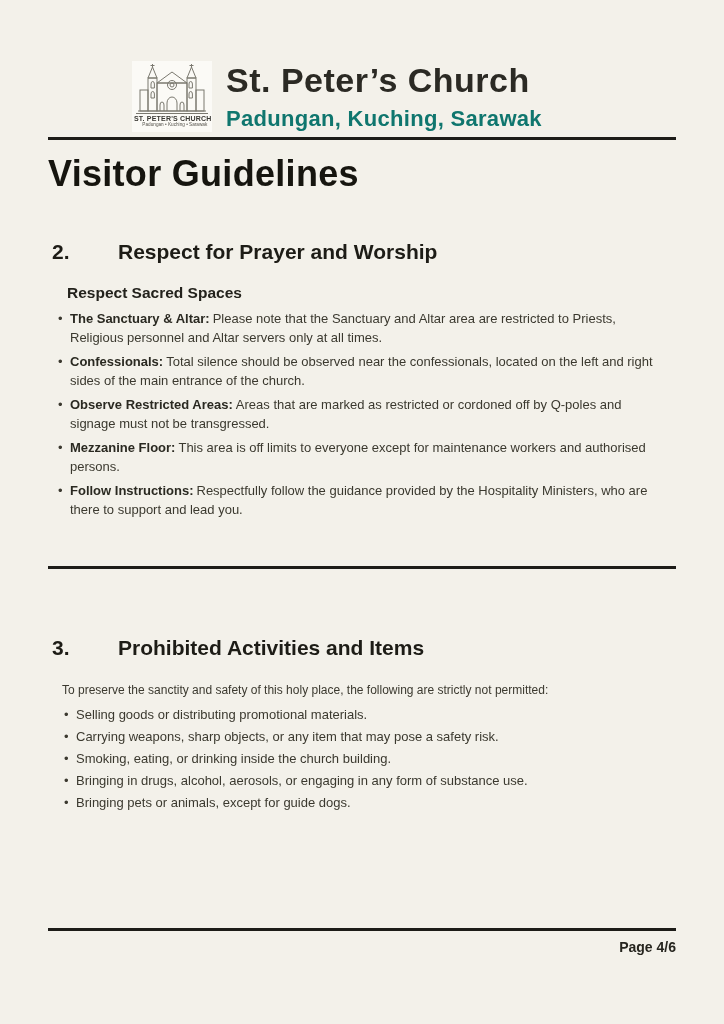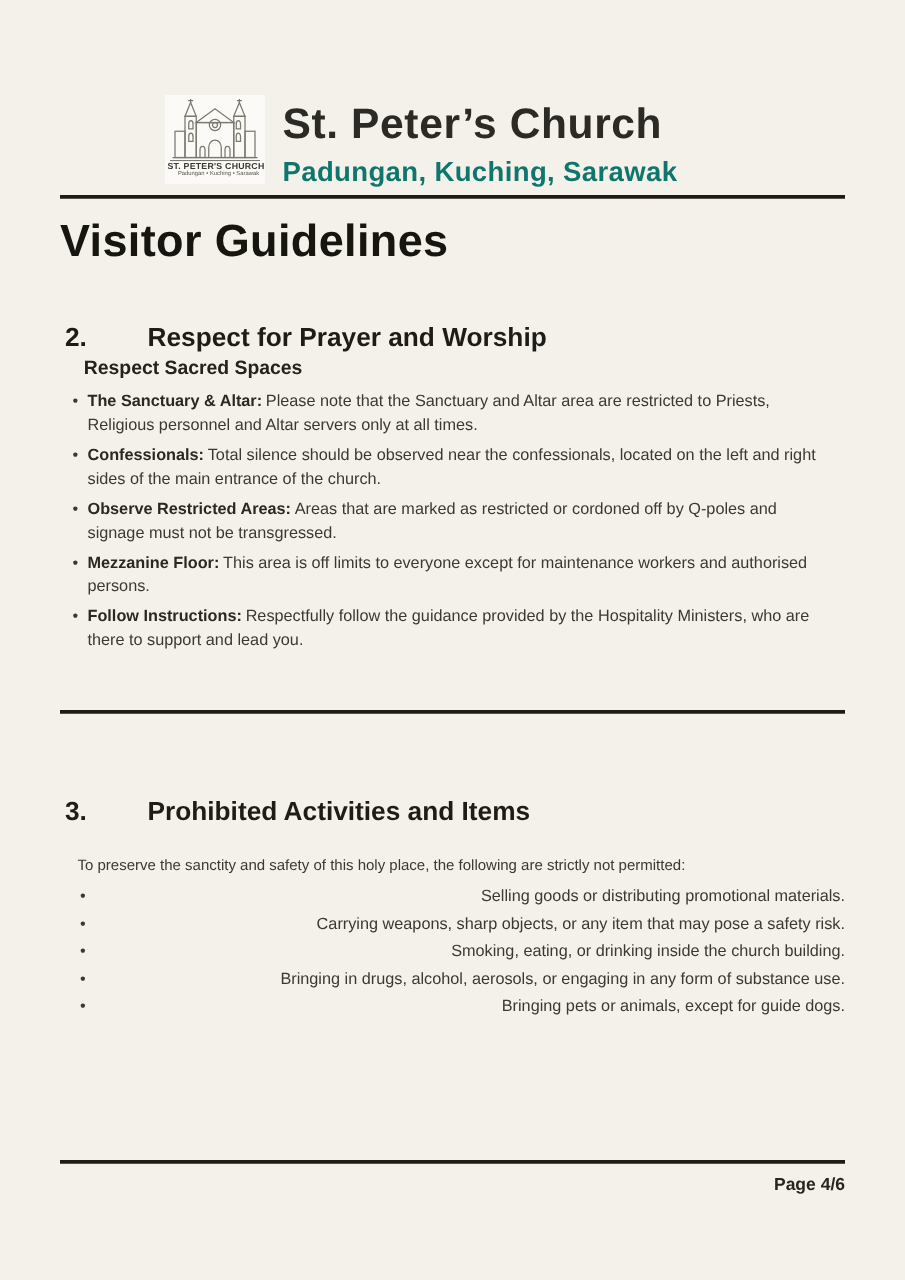--- a/index.html
+++ b/index.html
@@ -14,22 +14,22 @@
     height: 1024px;
     background: #f3f1ea;
     padding: 0 48px;
     color: #35332b;
     overflow: hidden;
   }
 
   
   .header {
     display: flex;
-    align-items: center;
-    padding-top: 72px;
+    align-items: flex-end;
+    padding-top: 53px;
     margin-left: 84px;
   }
   .logo {
     width: 80px;
     background: #fbfaf6;
     padding: 3px 2px 4px 2px;
     text-align: center;
     flex: 0 0 auto;
   }
   .logo svg { display: block; margin: 0 auto; }
@@ -86,21 +86,21 @@
     margin-left: 4px;
     font-size: 21px;
     font-weight: bold;
     color: #1d1c16;
     line-height: 26px;
   }
   .section-heading .num { width: 66px; flex: 0 0 auto; }
 
   .section-respect { margin-top: 44px; }
   .sub-heading {
-    margin-top: 2px;
+    margin-top: 19px;
     margin-left: 19px;
     font-size: 15.5px;
     font-weight: bold;
     color: #23221c;
   }
 
   ul.bullets {
     list-style: none;
     margin-top: 7px;
     margin-left: 22px;
@@ -125,21 +125,21 @@
 
   .section-prohibited { margin-top: 66px; }
   .section-intro {
     margin-top: 20px;
     margin-left: 14px;
     font-size: 12px;
     line-height: 19px;
     color: #3b392f;
     width: 614px;
   }
-  ul.bullets.single { margin-top: 5px; margin-left: 28px; width: 600px; text-align: right; }
+  ul.bullets.single { margin-top: 5px; margin-left: 28px; width: 600px; }
   ul.bullets.single li { line-height: 20px; margin-bottom: 2px; }
 
   
   .footer-rule {
     position: absolute;
     left: 48px;
     right: 48px;
     top: 928px;
     height: 3px;
     background: #1d1c18;

